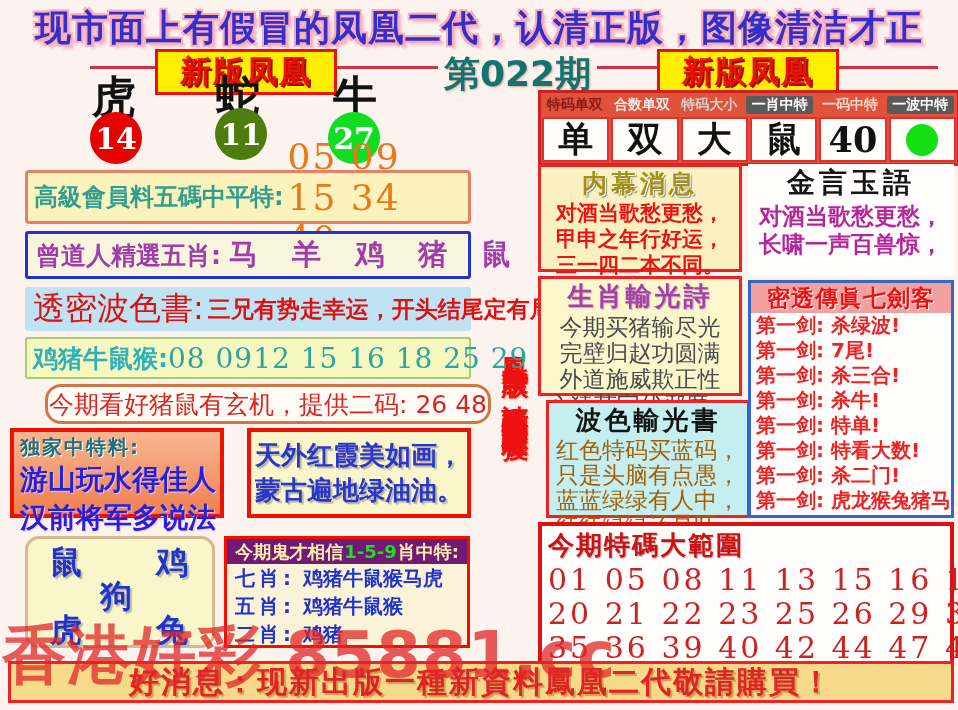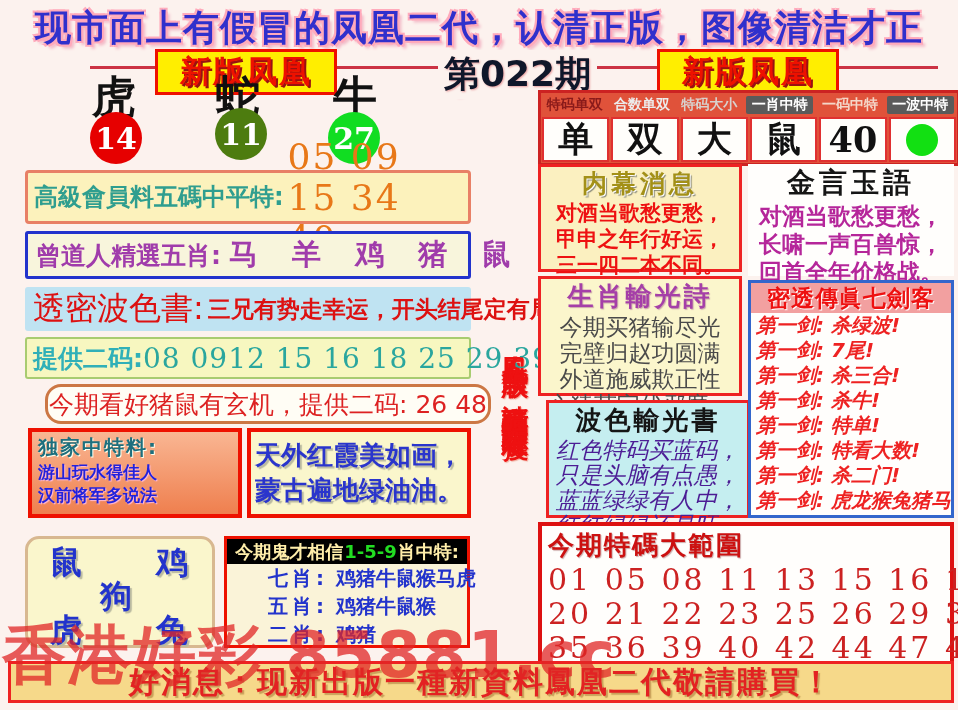--- a/index.html
+++ b/index.html
@@ -21,21 +21,21 @@
     top:49px;width:176px;height:40px;background:#ffee00;border:3px solid #ee1100;
     display:flex;align-items:center;justify-content:center;
     font-size:31px;font-weight:bold;color:#ee1100;text-shadow:2px 2px 0 #991111;
     letter-spacing:2px;
     font-family:Liberation Serif, serif;
   }
   .edition-left{left:155px;}
   .edition-right{left:657px;}
   .issue{
     left:438px;top:50px;padding:0 6px;background:#fcf2ee;
-    font-size:36px;font-weight:bold;color:#0f172a;text-shadow:1px 1px 2px #e8a0a0;
+    font-size:36px;font-weight:bold;color:#0f766e;text-shadow:1px 1px 2px #e8a0a0;
   }
   
   .animal{font-size:44px;font-weight:bold;color:#111;font-family:"DejaVu Serif","Liberation Serif",serif;}
   .ball{
     width:52px;height:52px;border-radius:50%;display:flex;align-items:center;justify-content:center;
     color:#fff;font-size:30px;font-weight:bold;font-family:"DejaVu Serif","Liberation Serif",serif;
   }
   
   .rtable{left:538px;top:90px;width:416px;border:3px solid #cc2222;background:#e0523a;}
   .rtable-head{display:flex;height:23px;align-items:center;}
@@ -74,53 +74,53 @@
     display:flex;align-items:center;padding:0 8px;}
   .bose-label{font-size:32px;font-weight:normal;color:#dd1111;white-space:nowrap;}
   .bose-text{font-size:23px;font-weight:bold;color:#dd1111;margin-left:4px;white-space:nowrap;}
   .shizhi-box{left:25px;top:337px;width:446px;height:42px;background:#f7f7c0;border:2px solid #a8cc70;border-radius:3px;
     display:flex;align-items:center;padding:0 6px;}
   .shizhi-label{font-size:25px;font-weight:bold;color:#30b0b8;white-space:nowrap;}
   .shizhi-nums{font-size:28px;color:#2aa69e;font-family:"DejaVu Serif","Liberation Serif",serif;letter-spacing:1px;white-space:nowrap;}
   .erma-box{left:25px;top:384px;width:446px;height:40px;background:#fffdf5;border:3px solid #cc7744;border-radius:16px;
     display:flex;align-items:center;justify-content:center;margin-left:20px;}
   .erma-text{font-size:25px;color:#dd2222;white-space:nowrap;}
-  .dujia-box{left:28px;top:428px;width:214px;height:90px;border:4px solid #ee1100;
+  .dujia-box{left:10px;top:428px;width:214px;height:90px;border:4px solid #ee1100;
     background:linear-gradient(#f9b693,#ef7f4e);padding:2px 6px;}
   .dujia-title{font-size:20px;font-weight:bold;color:#1d6f7e;text-shadow:1px 1px 0 #ffe;letter-spacing:2px;}
-  .dujia-line{font-size:17px;font-weight:bold;color:#2222dd;text-shadow:1px 1px 1px #fbd;white-space:nowrap;}
+  .dujia-line{font-size:28px;font-weight:bold;color:#2222dd;text-shadow:1px 1px 1px #fbd;white-space:nowrap;}
   .poem-box{left:247px;top:428px;width:224px;height:90px;border:4px solid #ee1100;background:#faf6cc;
     display:flex;flex-direction:column;align-items:center;justify-content:center;}
   .poem-line{font-size:26px;font-weight:bold;color:#2a35cc;text-shadow:2px 2px 1px #b9b9a0;white-space:nowrap;}
   .scatter-box{left:25px;top:536px;width:190px;height:112px;background:#faf6cc;border:3px solid #d8b890;border-radius:14px;}
   .scatter-char{position:absolute;font-size:32px;font-weight:bold;color:#2233cc;text-shadow:2px 2px 1px #b9b9a0;}
   .guicai-box{left:224px;top:536px;width:246px;height:112px;background:#faf3d8;border:3px solid #ee1100;}
-  .guicai-head{height:25px;background:#000000;display:flex;align-items:center;justify-content:center;
+  .guicai-head{height:25px;background:#701a75;display:flex;align-items:center;justify-content:center;
     font-size:18px;font-weight:bold;color:#ffeeaa;white-space:nowrap;}
   .guicai-head .mid{color:#22dd22;margin:0 1px;}
-  .guicai-row{font-size:20px;font-weight:bold;color:#2233cc;padding:1px 8px;line-height:26px;white-space:nowrap;margin-left:33px;}
+  .guicai-row{font-size:20px;font-weight:bold;color:#2233cc;padding:1px 8px;line-height:26px;white-space:nowrap;}
   .guicai-row .lbl{letter-spacing:4px;margin-right:8px;}
   
   .neimu-box{left:538px;top:164px;width:204px;height:108px;background:#fbf0c0;border:3px solid #ee2222;text-align:center;}
   .neimu-title{font-size:25px;font-weight:bold;color:#a39017;text-shadow:1px 1px 0 #fff,2px 2px 1px #887;letter-spacing:4px;}
   .neimu-line{font-size:21px;font-weight:bold;color:#ee1111;line-height:26px;white-space:nowrap;}
   .shengxiao-box{left:538px;top:276px;width:204px;height:120px;background:#fbf6cc;border:3px solid #ee2222;text-align:center;}
   .shengxiao-title{font-size:26px;font-weight:bold;color:#a53fa8;text-shadow:1px 1px 1px #caa;letter-spacing:3px;}
   .shengxiao-line{font-size:23px;color:#4a4a4a;line-height:26px;font-family:"DejaVu Serif","Liberation Serif",serif;white-space:nowrap;}
   .boseshu-box{left:538px;top:400px;width:204px;height:118px;background:#c5eef0;border:3px solid #ee2222;text-align:center;margin-left:8px;}
   .boseshu-title{font-size:26px;font-weight:bold;color:#151515;letter-spacing:3px;}
-  .boseshu-line{font-size:23px;color:#4c1d95;line-height:25px;font-family:"DejaVu Serif","Liberation Serif",serif;white-space:nowrap;font-style:italic;}
+  .boseshu-line{font-size:23px;color:#a16207;line-height:25px;font-family:"DejaVu Serif","Liberation Serif",serif;white-space:nowrap;}
   
   .jinyan-box{left:748px;top:164px;width:206px;height:112px;background:#fffefc;text-align:center;}
   .jinyan-title{font-size:28px;font-weight:bold;color:#151515;letter-spacing:4px;}
   .jinyan-line{font-size:23px;font-weight:bold;color:#b5269a;line-height:28px;white-space:nowrap;}
   .qijianke-box{left:748px;top:280px;width:206px;height:238px;background:#fffefc;border:3px solid #3366cc;}
   .qijianke-head{height:30px;background:#f2a0a0;display:flex;align-items:center;justify-content:center;
     font-size:23px;font-weight:bold;color:#ee1111;text-shadow:1px 1px 0 #fff;letter-spacing:1px;white-space:nowrap;}
-  .qijianke-row{font-size:20px;font-weight:bold;color:#ee2222;line-height:25px;padding:0 5px;white-space:nowrap;font-style:italic;}
+  .qijianke-row{font-size:20px;font-weight:bold;color:#ee2222;line-height:25px;padding:0 5px;white-space:nowrap;}
   .darange-box{left:538px;top:522px;width:416px;height:144px;background:#fffefc;border:4px solid #dd1111;padding:2px 6px;box-sizing:border-box;}
   .darange-title{font-size:26px;font-weight:bold;color:#cc1111;text-shadow:1px 1px 1px #caa;letter-spacing:2px;}
   .darange-line{font-size:30px;color:#cc2222;font-family:"DejaVu Serif","Liberation Serif",serif;line-height:34px;letter-spacing:3px;white-space:nowrap;}
   
   .watermark{
     left:2px;top:612px;width:958px;font-size:64px;font-weight:bold;color:rgba(224,38,38,0.75);
     letter-spacing:1px;white-space:nowrap;z-index:30;
   }
   .bottom-banner{
     left:8px;top:661px;width:946px;height:42px;background:#f6d98a;border:3px solid #ee2222;
@@ -186,21 +186,21 @@
   <span class="zengdao-label">曾道人精選五肖:</span>
   <span class="zengdao-animals">马 羊 鸡 猪 鼠</span>
 </div>
 
 <div class="abs box bose-box">
   <span class="bose-label">透密波色書:</span>
   <span class="bose-text">三兄有势走幸运，开头结尾定有局。</span>
 </div>
 
 <div class="abs box shizhi-box">
-  <span class="shizhi-label">提供二码:</span>
+  <span class="shizhi-label">鸡猪牛鼠猴:</span>
   <span class="shizhi-nums">08 0912 15 16 18 25 29 39 45</span>
 </div>
 
 <div class="abs box erma-box">
   <span class="erma-text">今期看好猪鼠有玄机，提供二码: 26 48</span>
 </div>
 
 <div class="abs box dujia-box">
   <div class="dujia-title">独家中特料:</div>
   <div class="dujia-line">游山玩水得佳人</div>
@@ -251,21 +251,20 @@
   <div class="boseshu-line">红色特码买蓝码，</div>
   <div class="boseshu-line">只是头脑有点愚，</div>
   <div class="boseshu-line">蓝蓝绿绿有人中，</div>
   <div class="boseshu-line">红红绿绿还是旺。</div>
 </div>
 
 <div class="abs box jinyan-box">
   <div class="jinyan-title">金言玉語</div>
   <div class="jinyan-line">对酒当歌愁更愁，</div>
   <div class="jinyan-line">长啸一声百兽惊，</div>
-  <div class="jinyan-line">回首全年价格战。</div>
 </div>
 
 <div class="abs box qijianke-box">
   <div class="qijianke-head">密透傳眞七劍客</div>
   <div class="qijianke-row"><span>第一剑:</span> <span>杀绿波!</span></div>
   <div class="qijianke-row"><span>第一剑:</span> <span>7尾!</span></div>
   <div class="qijianke-row"><span>第一剑:</span> <span>杀三合!</span></div>
   <div class="qijianke-row"><span>第一剑:</span> <span>杀牛!</span></div>
   <div class="qijianke-row"><span>第一剑:</span> <span>特单!</span></div>
   <div class="qijianke-row"><span>第一剑:</span> <span>特看大数!</span></div>

